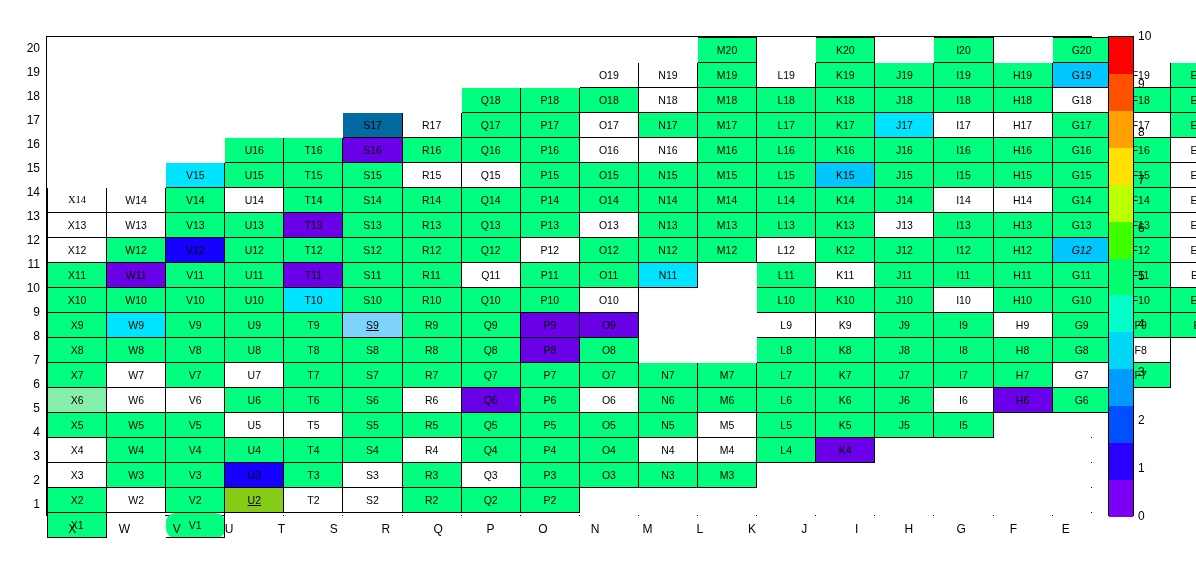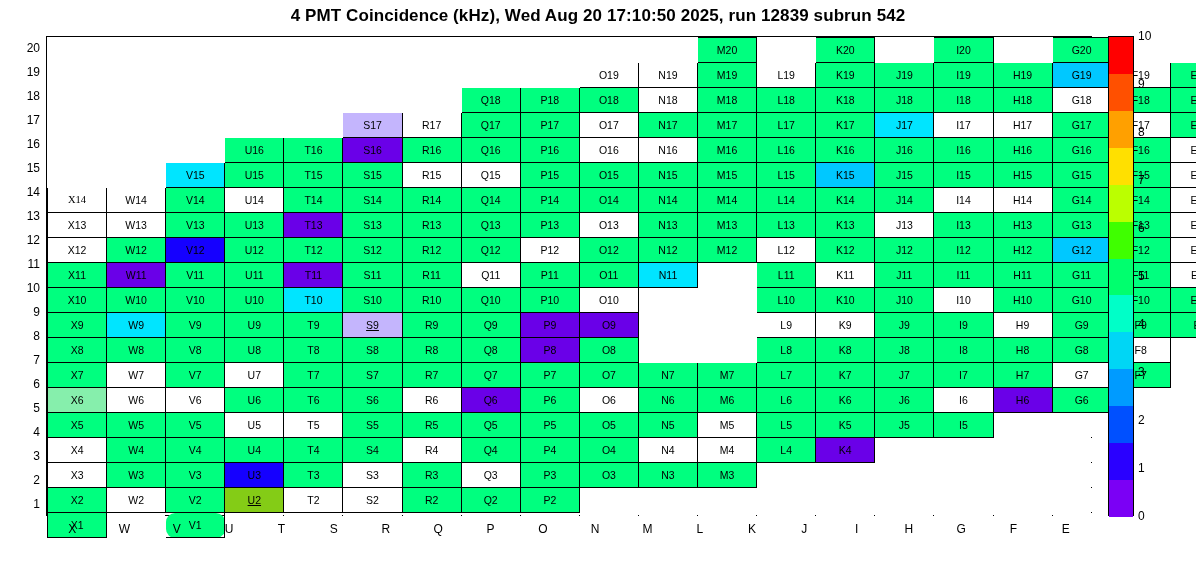--- a/index.html
+++ b/index.html
@@ -110,21 +110,20 @@
     color: #000;
     height: 14px;
     line-height: 14px;
   }
 </style>
 </head>
 <body>
 
 <div id="root">
 
-  <div id="title">4 PMT Coincidence (kHz), Wed Aug 20 17:10:50 2025, run 12839 subrun 542</div>
 
   <div id="plot">
     <div id="gridwrap">
       <table class="grid">
         <tbody id="grid-body">
             <tr>
               <td style="background: rgb(255, 255, 255); border-color: transparent;"></td>
               <td style="background: rgb(255, 255, 255); border-color: transparent;"></td>
               <td style="background: rgb(255, 255, 255); border-color: transparent;"></td>
               <td style="background: rgb(255, 255, 255); border-color: transparent;"></td>
@@ -188,21 +187,21 @@
               <td style="background: rgb(255, 255, 255);">G18</td>
               <td style="background: rgb(0, 255, 127);">F18</td>
               <td style="background: rgb(0, 255, 127);">E18</td>
             </tr>
             <tr>
               <td style="background: rgb(255, 255, 255); border-color: transparent;"></td>
               <td style="background: rgb(255, 255, 255); border-color: transparent;"></td>
               <td style="background: rgb(255, 255, 255); border-color: transparent;"></td>
               <td style="background: rgb(255, 255, 255); border-color: transparent;"></td>
               <td style="background: rgb(255, 255, 255); border-color: transparent;"></td>
-              <td style="background: #c4b5fd;">S17</td>
+              <td style="background: #0369a1;">S17</td>
               <td style="background: rgb(255, 255, 255);">R17</td>
               <td style="background: rgb(0, 255, 127);">Q17</td>
               <td style="background: rgb(0, 255, 127);">P17</td>
               <td style="background: rgb(255, 255, 255);">O17</td>
               <td style="background: rgb(0, 255, 127);">N17</td>
               <td style="background: rgb(0, 255, 127);">M17</td>
               <td style="background: rgb(0, 255, 127);">L17</td>
               <td style="background: rgb(0, 255, 127);">K17</td>
               <td style="background: rgb(0, 229, 255);">J17</td>
               <td style="background: rgb(255, 255, 255);">I17</td>
@@ -310,21 +309,21 @@
               <td style="background: rgb(0, 255, 127);">Q12</td>
               <td style="background: rgb(255, 255, 255);">P12</td>
               <td style="background: rgb(0, 255, 127);">O12</td>
               <td style="background: rgb(0, 255, 127);">N12</td>
               <td style="background: rgb(0, 255, 127);">M12</td>
               <td style="background: rgb(255, 255, 255);">L12</td>
               <td style="background: rgb(0, 255, 127);">K12</td>
               <td style="background: rgb(0, 255, 127);">J12</td>
               <td style="background: rgb(0, 255, 127);">I12</td>
               <td style="background: rgb(0, 255, 127);">H12</td>
-              <td style="background: rgb(0, 200, 255);">G12</td>
+              <td style="background: rgb(0, 200, 255); font-style: italic;">G12</td>
               <td style="background: rgb(0, 255, 127);">F12</td>
               <td style="background: rgb(255, 255, 255);">E12</td>
             </tr>
             <tr>
               <td style="background: rgb(0, 255, 127);">X11</td>
               <td style="background: rgb(106, 0, 232);">W11</td>
               <td style="background: rgb(0, 255, 127);">V11</td>
               <td style="background: rgb(0, 255, 127);">U11</td>
               <td style="background: rgb(106, 0, 232);">T11</td>
               <td style="background: rgb(0, 255, 127);">S11</td>
@@ -364,21 +363,21 @@
               <td style="background: rgb(0, 255, 127);">G10</td>
               <td style="background: rgb(0, 255, 127);">F10</td>
               <td style="background: rgb(0, 255, 127);">E10</td>
             </tr>
             <tr>
               <td style="background: rgb(0, 255, 127);">X9</td>
               <td style="background: rgb(0, 229, 255);">W9</td>
               <td style="background: rgb(0, 255, 127);">V9</td>
               <td style="background: rgb(0, 255, 127);">U9</td>
               <td style="background: rgb(0, 255, 127);">T9</td>
-              <td style="background: #c4b5fd; text-decoration: underline;">S9</td>
+              <td style="background: #7dd3fc; text-decoration: underline;">S9</td>
               <td style="background: rgb(0, 255, 127);">R9</td>
               <td style="background: rgb(0, 255, 127);">Q9</td>
               <td style="background: rgb(106, 0, 232);">P9</td>
               <td style="background: rgb(106, 0, 232);">O9</td>
               <td style="background: rgb(255, 255, 255); border-color: transparent;"></td>
               <td style="background: rgb(255, 255, 255); border-color: transparent;"></td>
               <td style="background: rgb(255, 255, 255);">L9</td>
               <td style="background: rgb(255, 255, 255);">K9</td>
               <td style="background: rgb(0, 255, 127);">J9</td>
               <td style="background: rgb(0, 255, 127);">I9</td>

